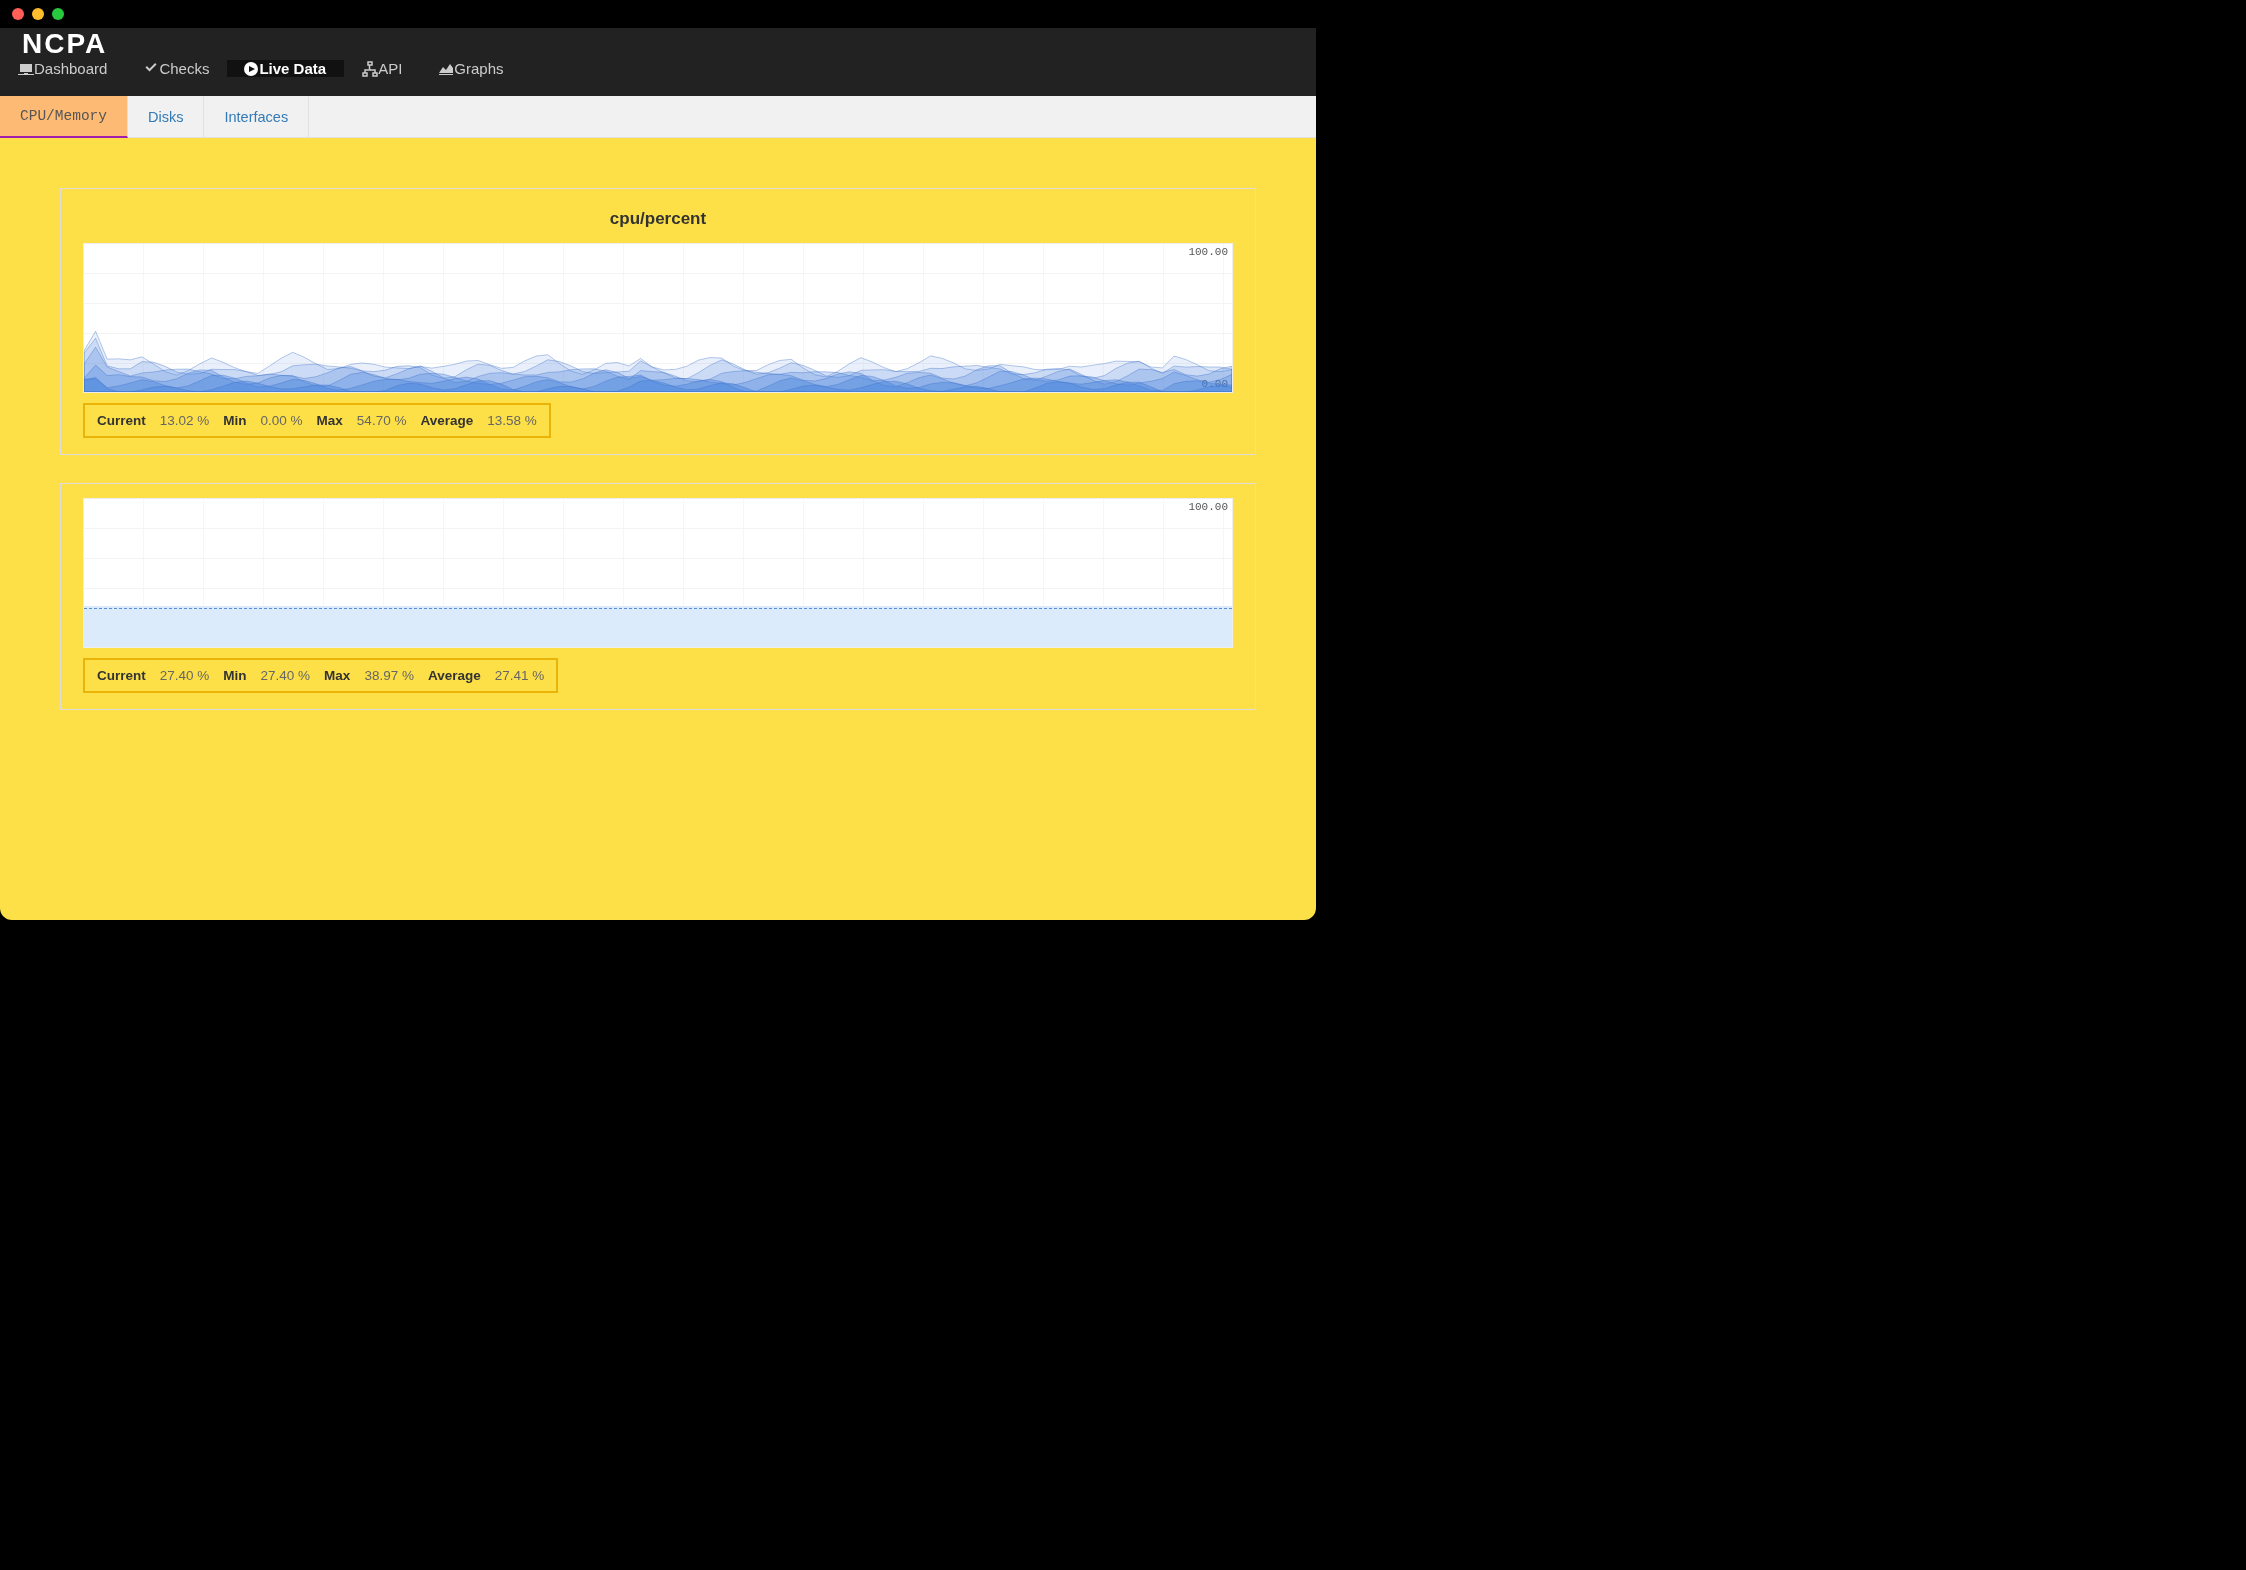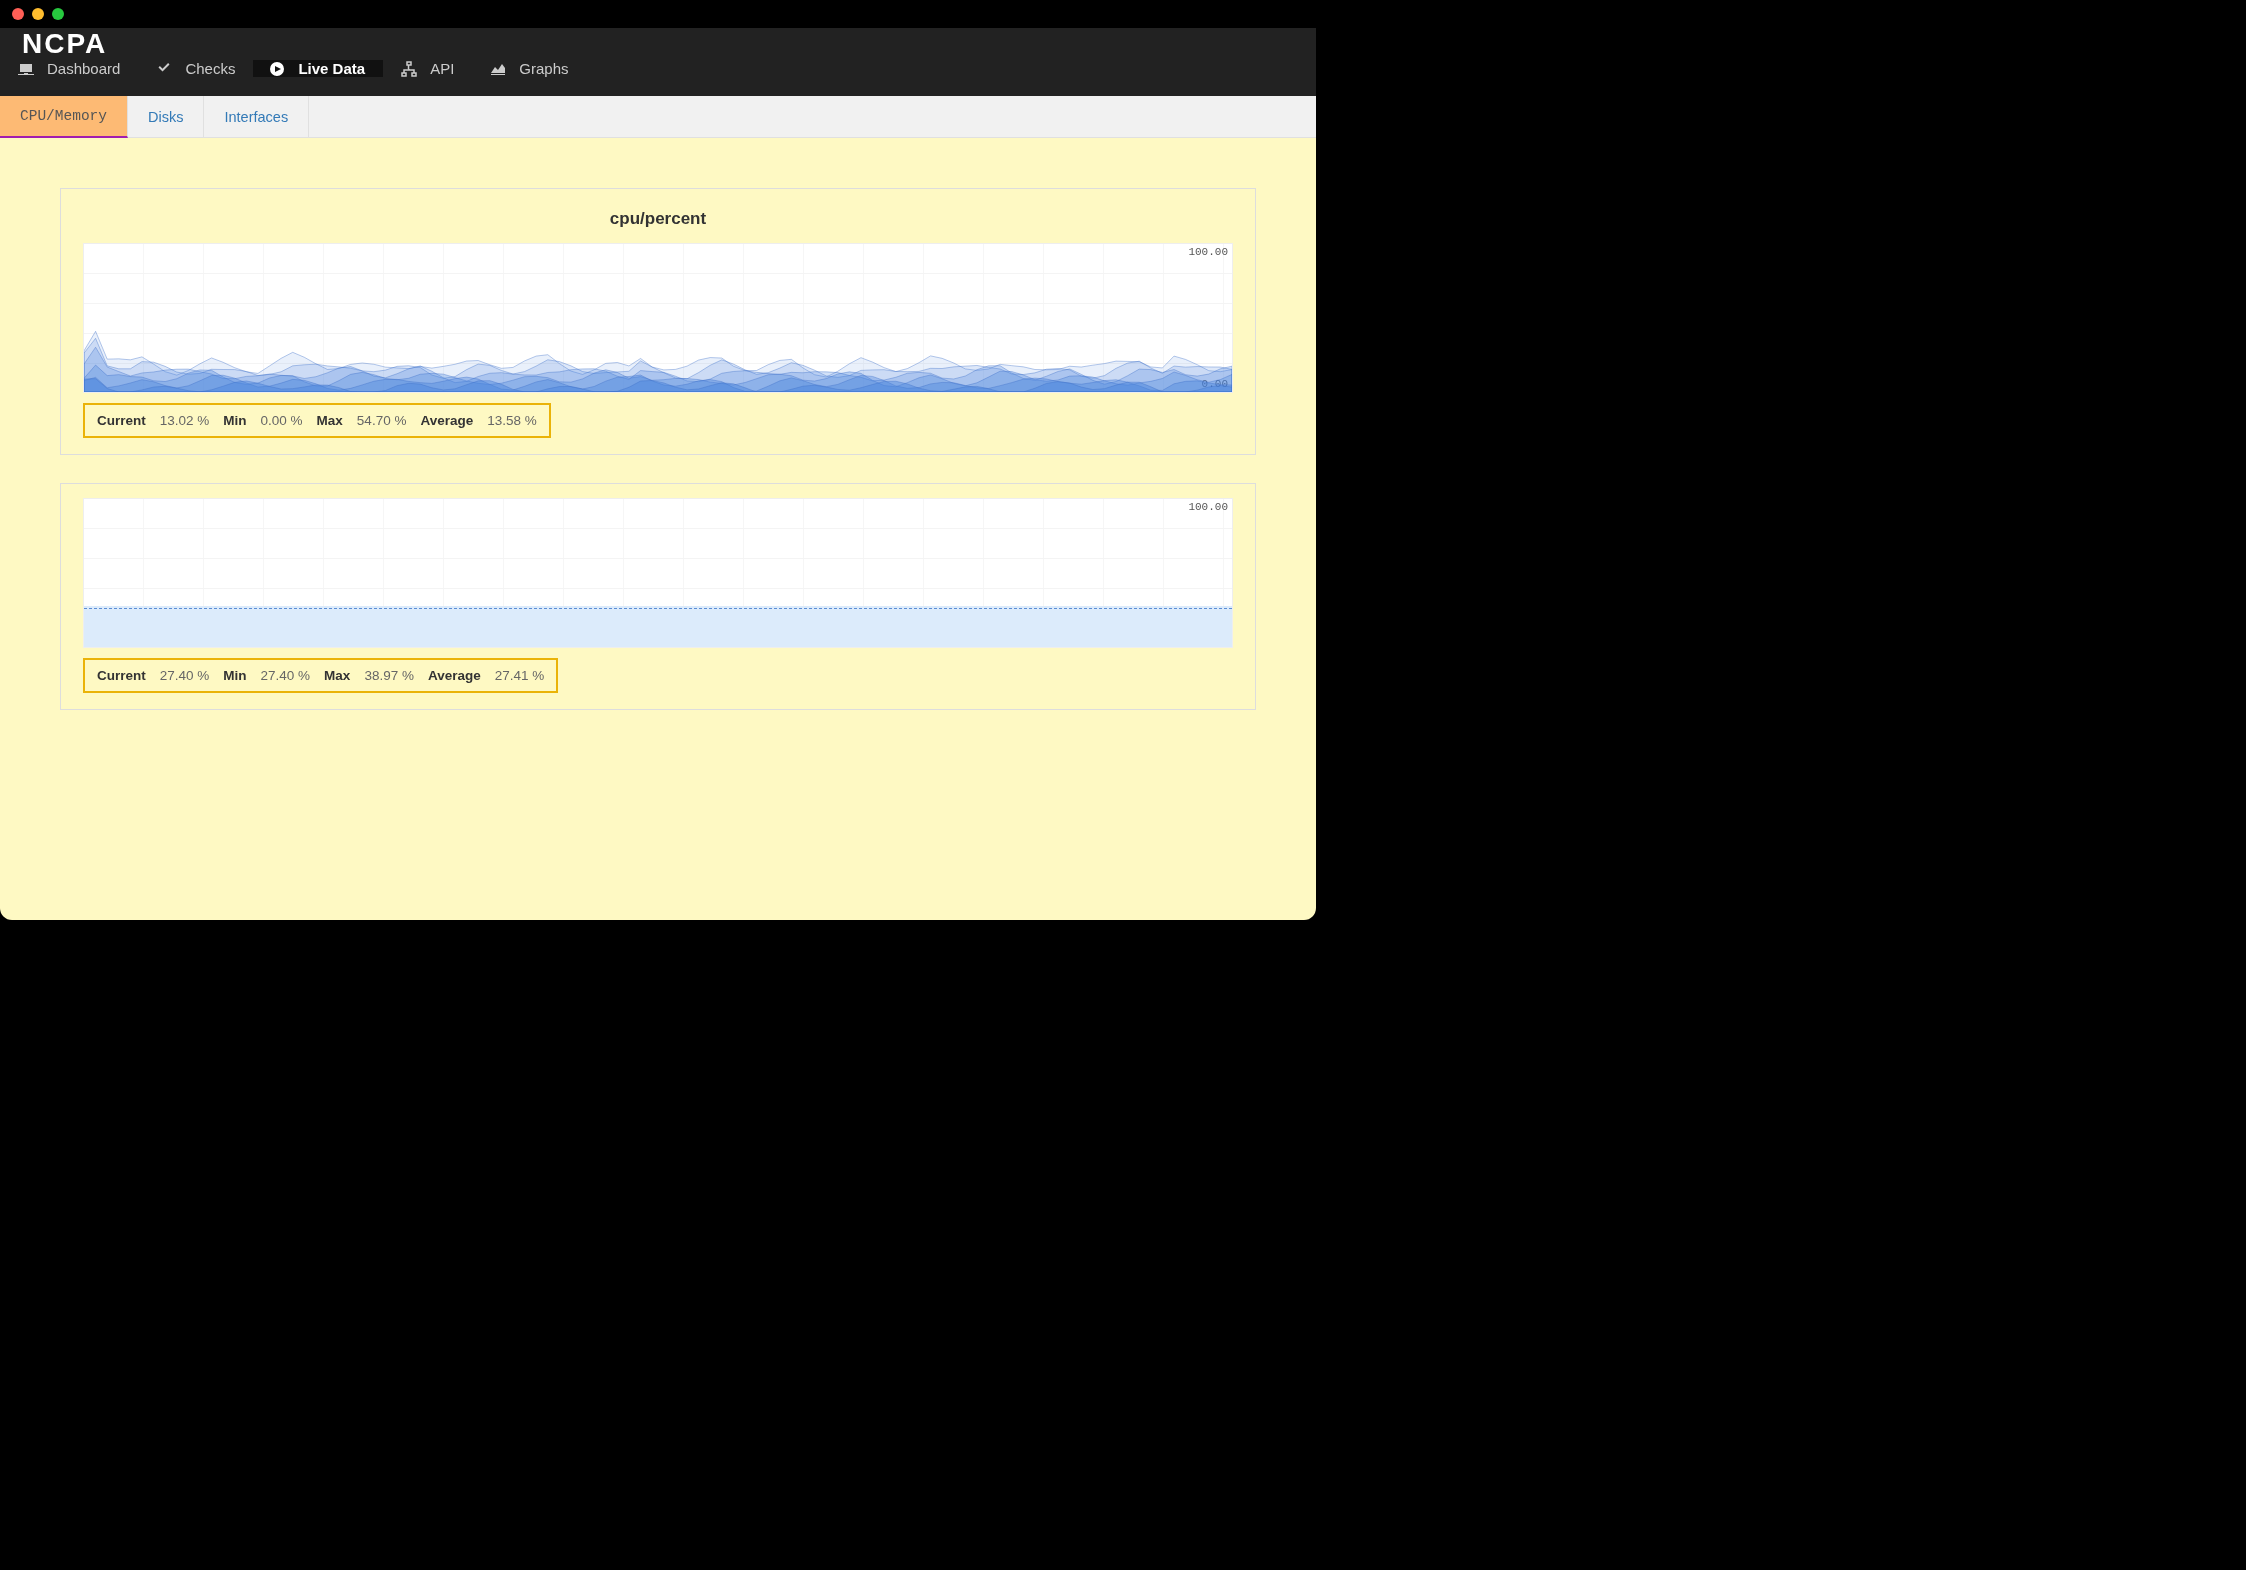--- a/index.html
+++ b/index.html
@@ -40,21 +40,21 @@
     letter-spacing: 2px;
     display: flex;
     align-items: center;
     padding: 0 22px;
   }
   .nav-items { display: flex; align-items: stretch; }
   .nav-right { margin-left: auto; display: flex; align-items: stretch; padding-right: 10px; }
   .nav-item {
     display: flex;
     align-items: center;
-    gap: 13px;
+    gap: 0;
     padding: 0 18px;
     cursor: pointer;
     color: #ccc;
   }
   .nav-item.active {
     background: #111;
     color: #fff;
     font-weight: 600;
     padding-left: 16px;
   }
@@ -79,21 +79,21 @@
   }
   .subtab.active {
     background: #fdba74;
     color: #555;
     border-bottom: 2px solid #a21caf;
     margin-bottom: -1px;
     font-family: Liberation Mono, monospace;
   }
 
   .content {
-    background: #fef9c3;
+    background: #fde047;
     padding: 50px 60px 40px;
     height: calc(100% - 28px - 60px - 42px);
     overflow: auto;
   }
 
   .panel {
     border: 1px solid #ddd;
     margin-bottom: 28px;
     padding: 14px 22px 16px;
   }

